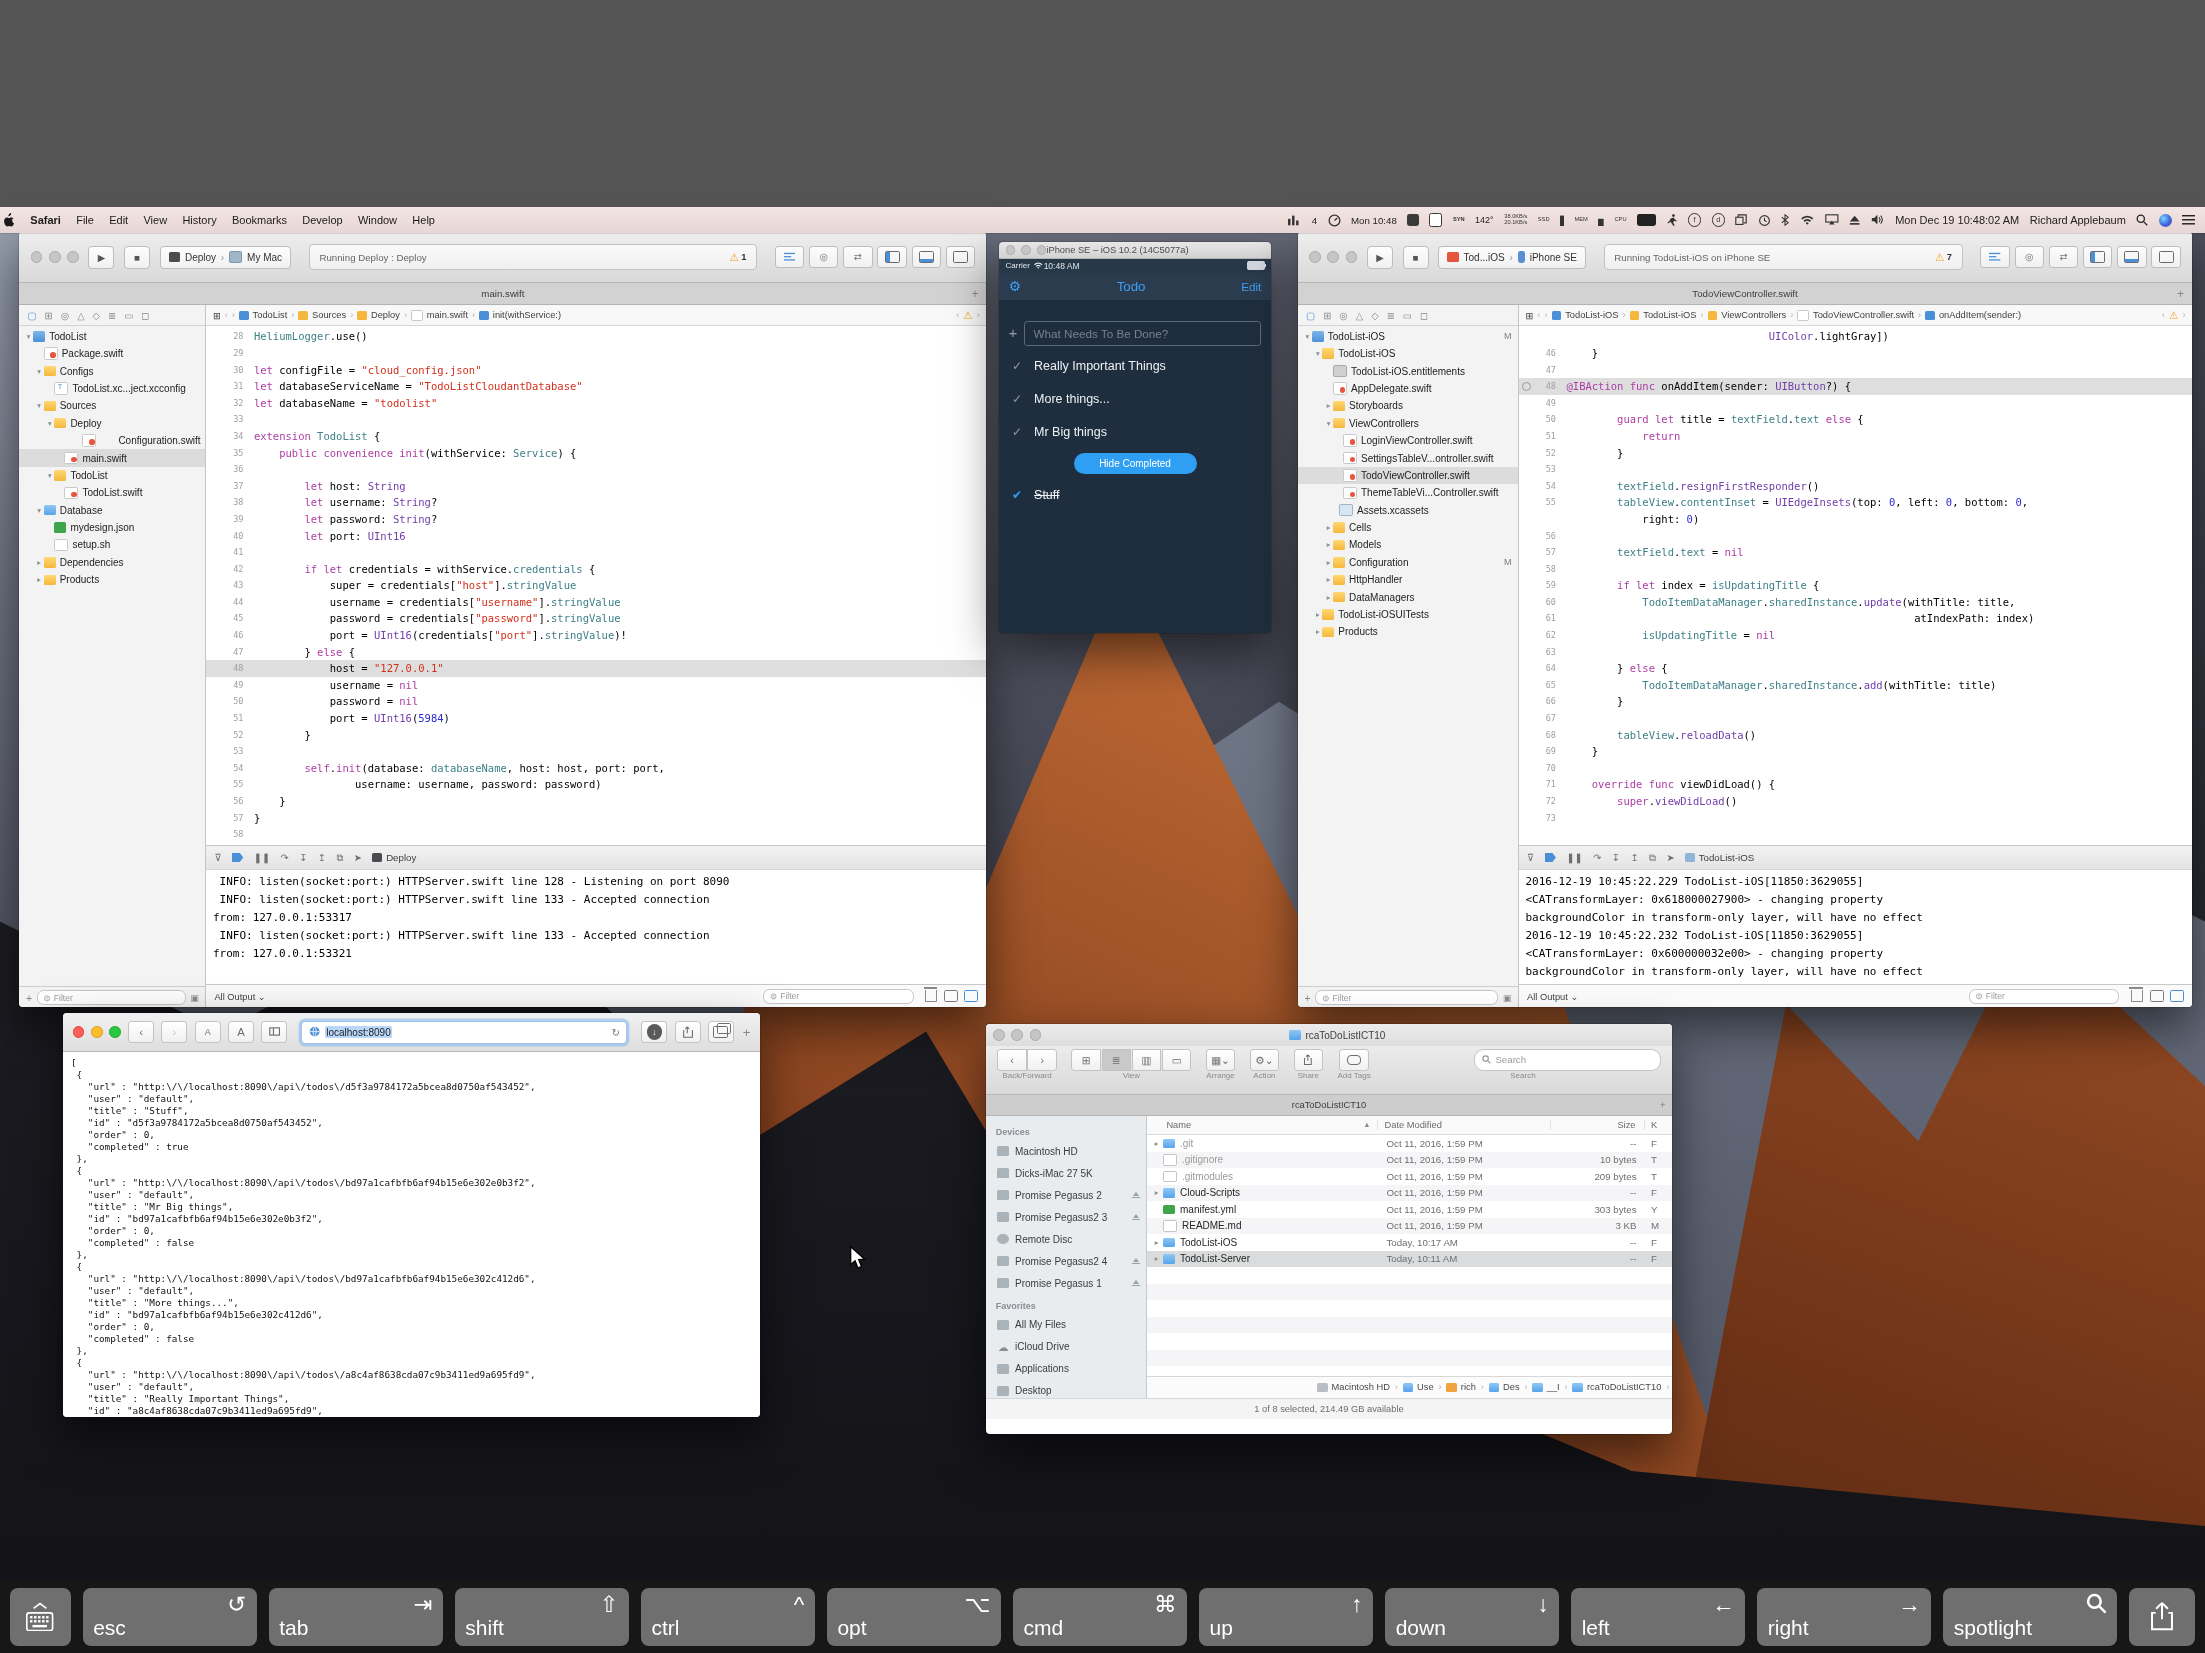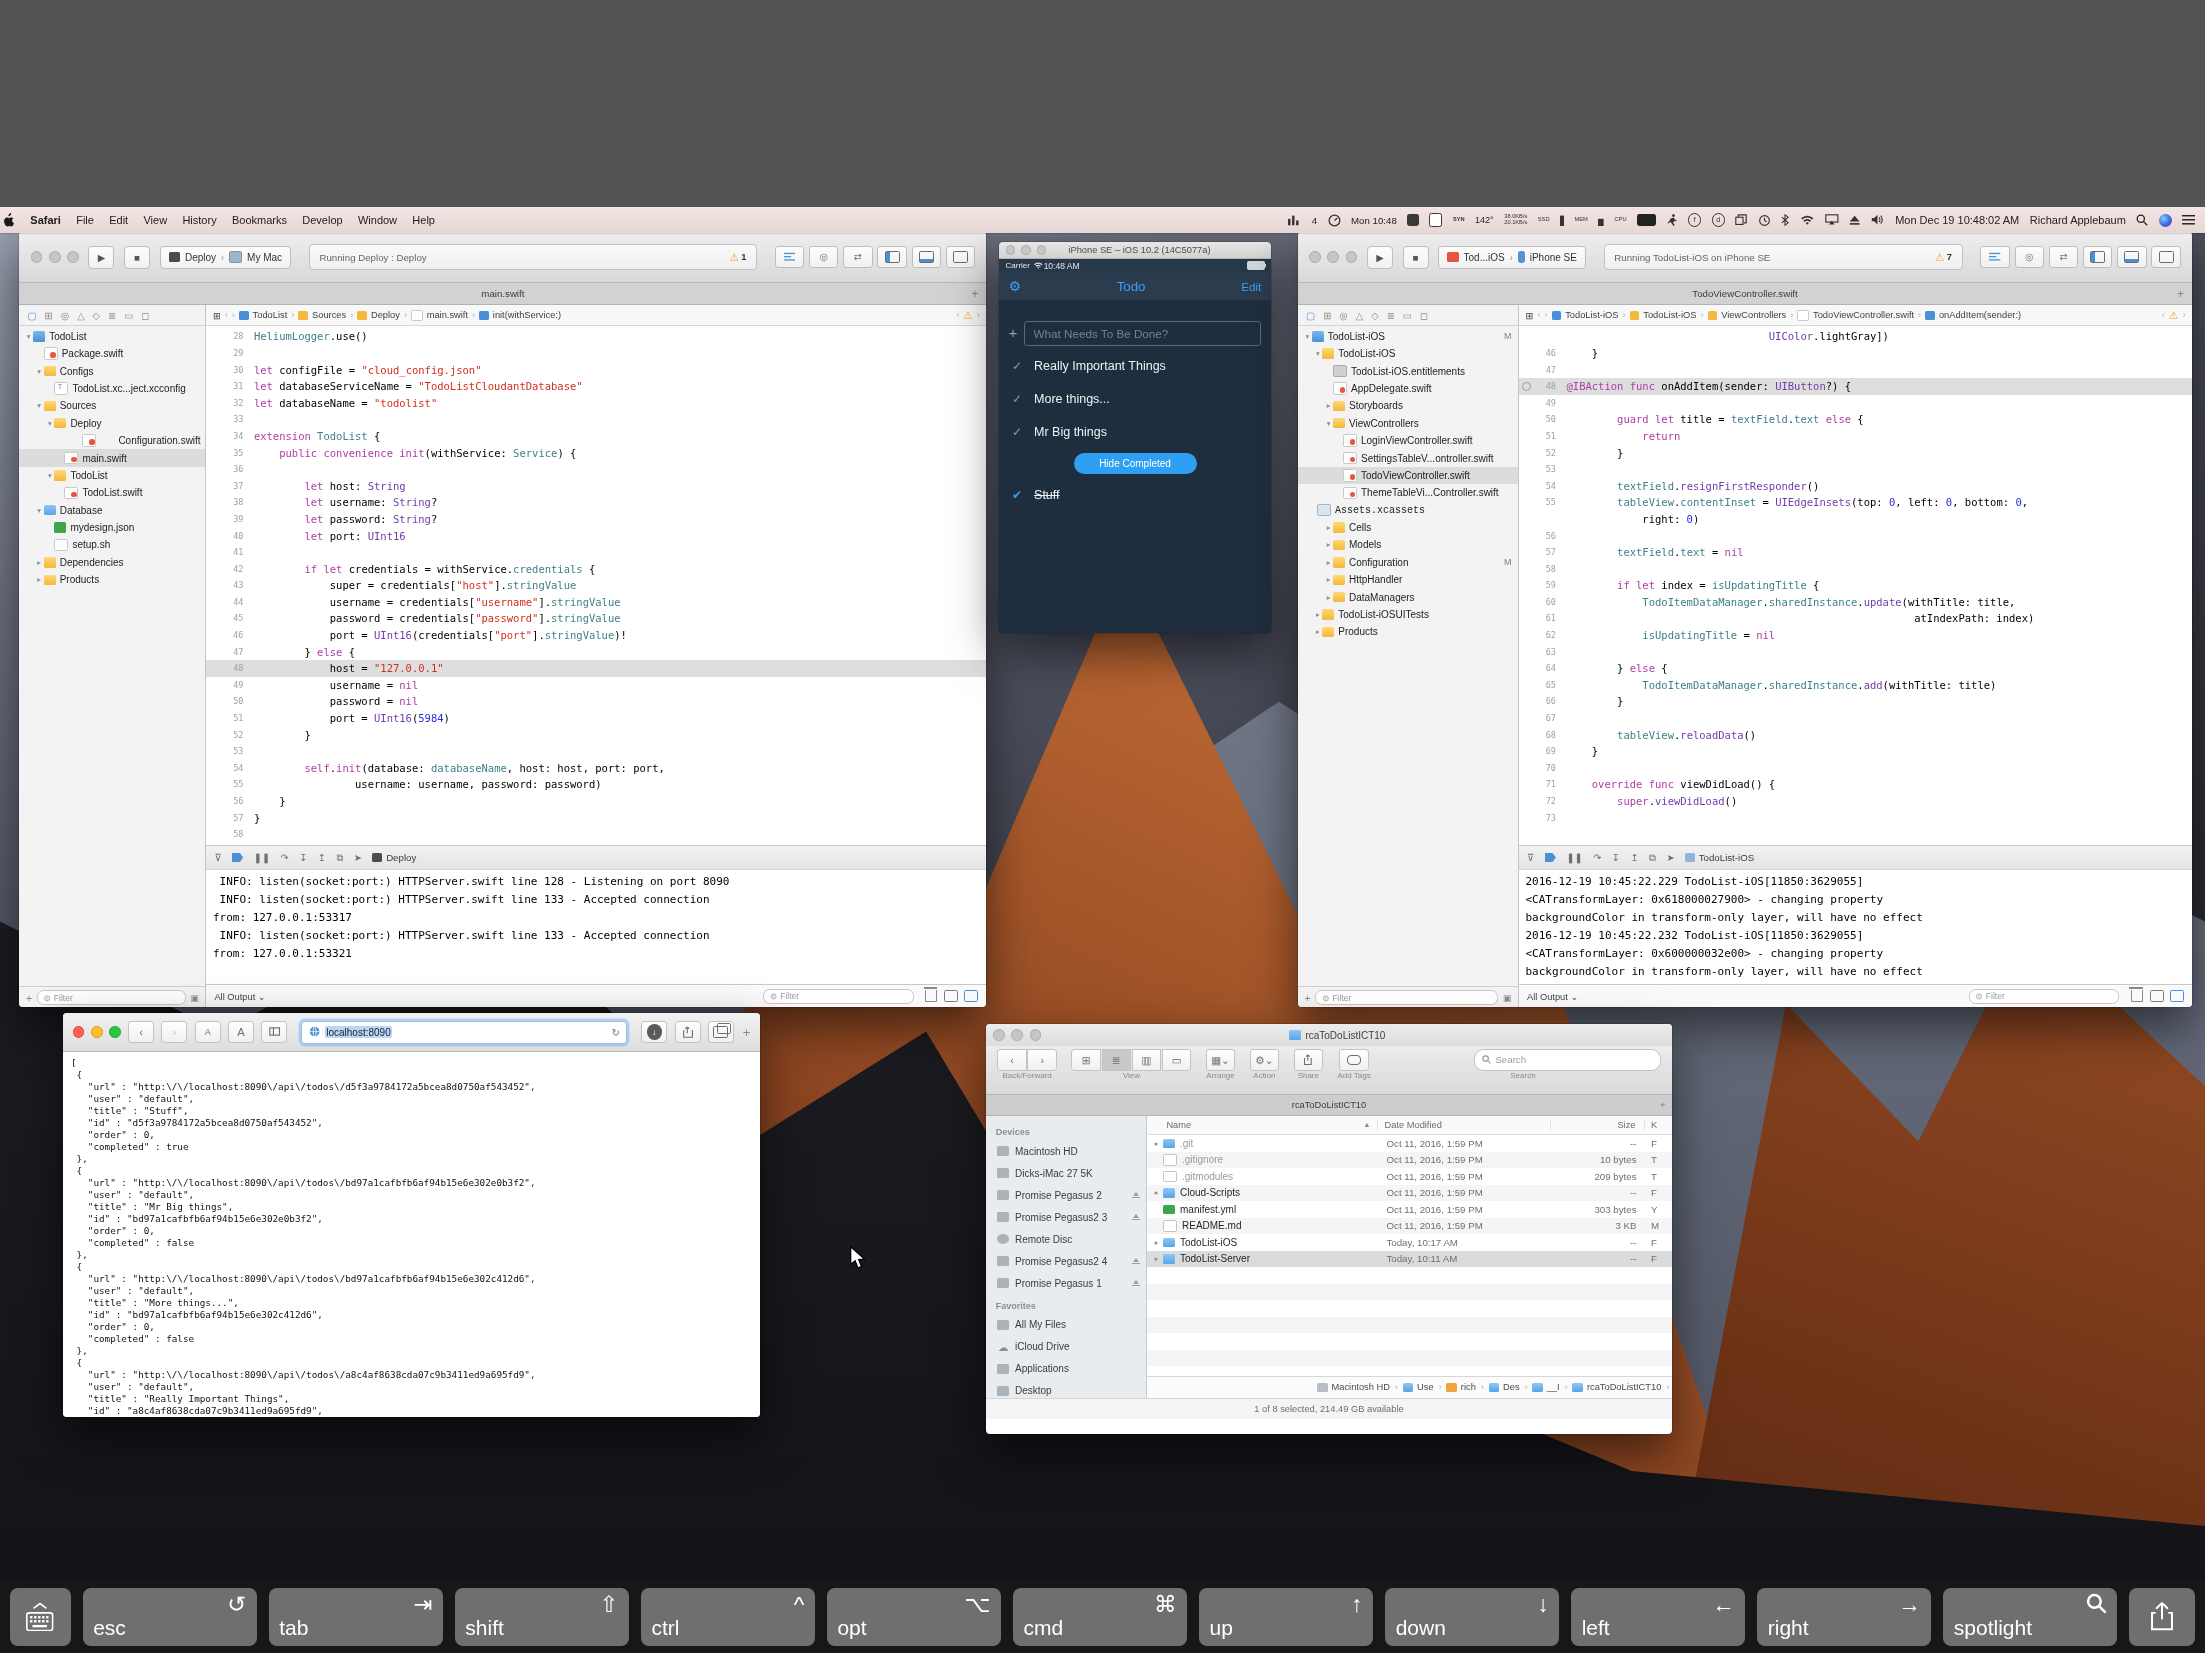--- a/index.html
+++ b/index.html
@@ -121,21 +121,21 @@
   .outbar .ffield{max-width:137px;}
   .trash{width:10.5px;height:11.3px;border:1.1px solid #8a8a8a;border-top:none;border-radius:0 0 1.6px 1.6px;position:relative;margin-left:4.8px;}
   .trash::before{content:"";position:absolute;left:-2.4px;top:-3.2px;width:13.7px;height:1.6px;background:#8a8a8a;}
   .pane-sq{width:12px;height:9.7px;border:1.2px solid #7c7c7c;border-radius:1.6px;}
   .pane-sq.blue{border-color:#4a90d9;}
   
   #sim{background:#1f2e3e;}
   .sim-title{height:16px;background:linear-gradient(#e7e7e7,#d2d2d2);border-bottom:0.8px solid #b5b5b5;
     display:flex;align-items:center;padding:0 6.5px;font-size:9.3px;color:#4c4c4c;}
   .sim-title .lights span{width:7.3px;height:7.3px;}
-  .sim-title .t{flex:1;text-align:center;margin-right:32px;}
+  .sim-title .t{flex:1;text-align:left;margin-right:32px;}
   .sim-status{height:13.7px;background:#273849;display:flex;align-items:center;padding:0 6.5px;color:#dfe6ec;font-size:8px;}
   .sim-status .mid{flex:1;font-weight:normal;font-size:8.5px;}
   .batt{width:15.3px;height:7.3px;border:0.8px solid #cfd6dc;border-radius:1.6px;position:relative;background:#cfd6dc;}
   .batt::after{content:"";position:absolute;right:-2.4px;top:2px;width:1.6px;height:3.2px;background:#cfd6dc;}
   .sim-nav{height:27px;background:#2b3c4f;display:flex;align-items:center;padding:0 9.7px;}
   .sim-nav .gear{color:#3f9ef3;font-size:13.7px;}
   .sim-nav .t{flex:1;text-align:center;color:#3f9ef3;font-size:13.3px;}
   .sim-nav .e{color:#3f9ef3;font-size:11.7px;}
   .sim-input{display:flex;align-items:center;margin:21px 9.7px 3.2px 9.7px;gap:7.3px;}
   .sim-input .plus{color:#93a0ab;font-size:14.5px;}
@@ -772,21 +772,21 @@
             <div class="trow sel" style="padding-left: 36px;">
               <span class="disc"></span>
               <span class="fic swift"></span>
               <span>TodoViewController.swift</span>
             </div>
             <div class="trow" style="padding-left: 36px;">
               <span class="disc"></span>
               <span class="fic swift"></span>
               <span>ThemeTableVi...Controller.swift</span>
             </div>
-            <div class="trow" style="padding-left: 10px; font-family: Liberation Mono, monospace;">
+            <div class="trow" style="padding-left: 32px;">
               <span class="disc"></span>
               <span class="fic assets"></span>
               <span>Assets.xcassets</span>
             </div>
             <div class="trow" style="padding-left: 26px;">
               <span class="disc">▸</span>
               <span class="fic folder"></span>
               <span>Cells</span>
             </div>
             <div class="trow" style="padding-left: 26px;">

